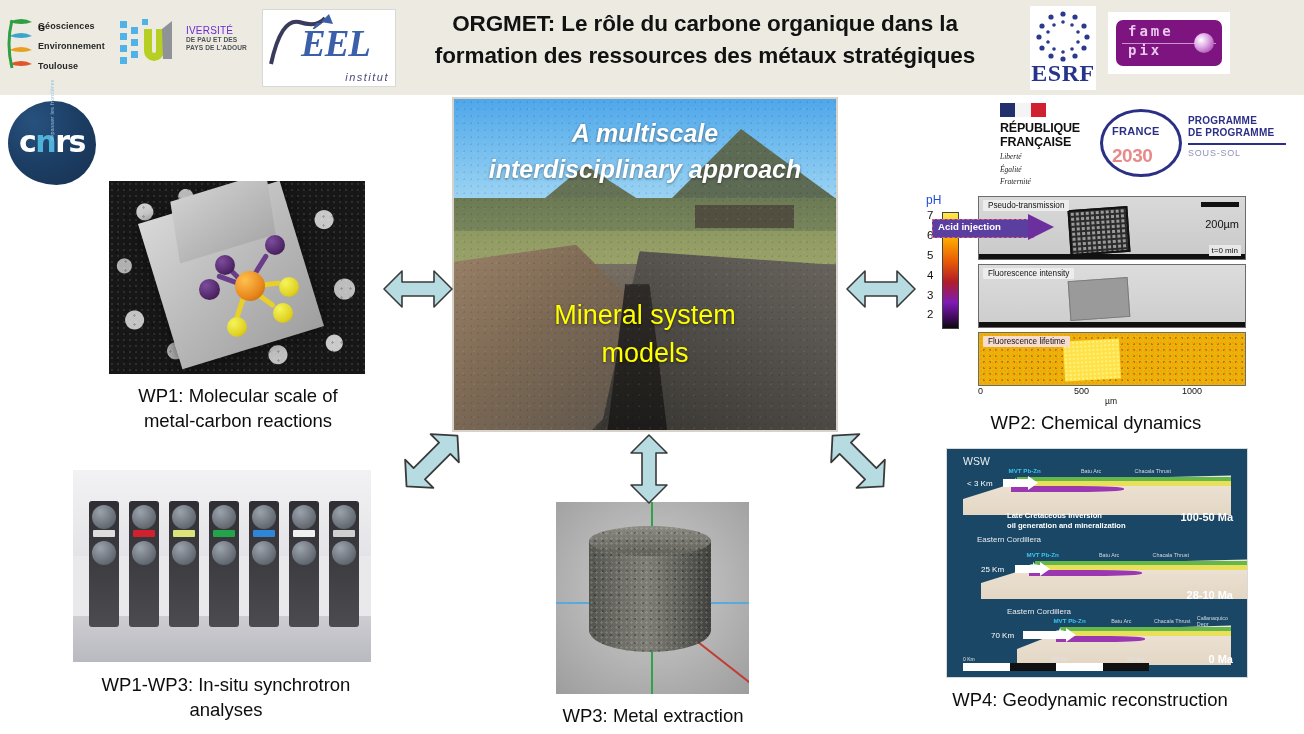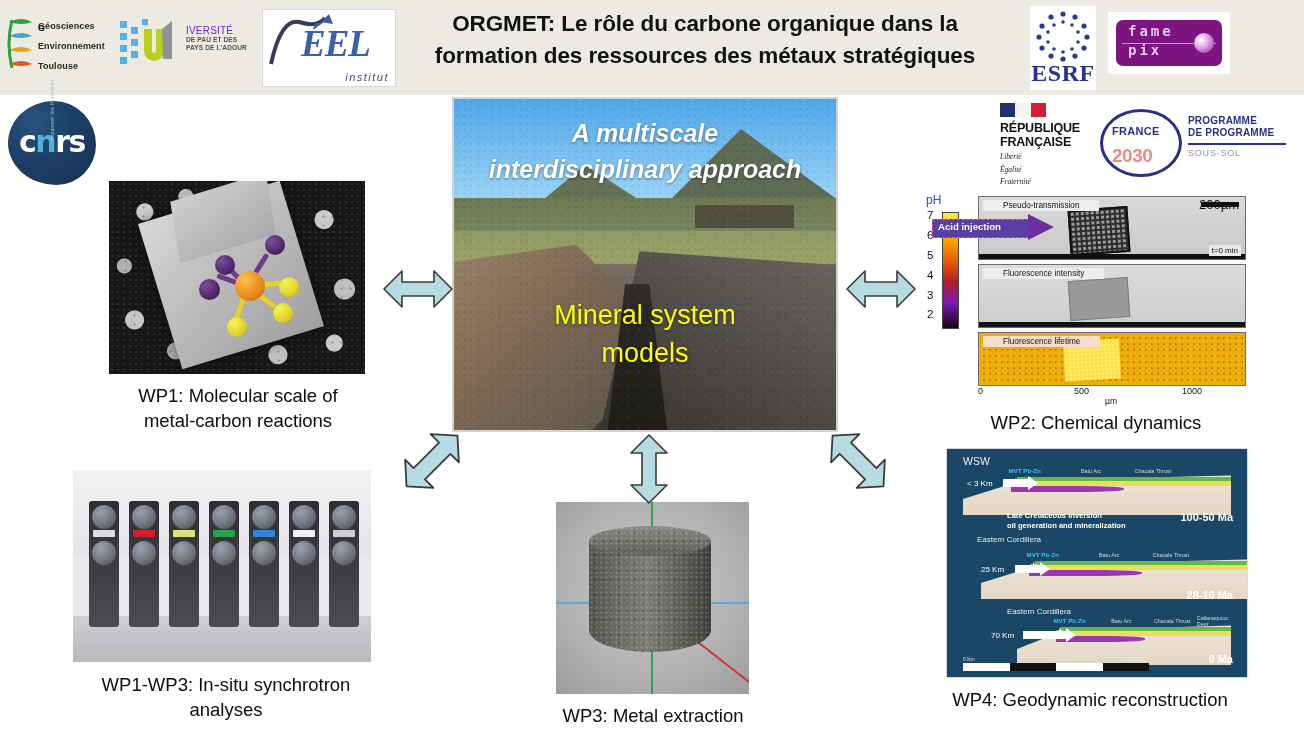--- a/index.html
+++ b/index.html
@@ -161,24 +161,24 @@
   .pH-bar{position:absolute;left:-12px;top:16px;width:15px;height:115px;border:1px solid #444;
     background:linear-gradient(180deg,#ffe94b 0%,#ffb300 20%,#e85b06 42%,#b01d2a 60%,#7d1bb5 78%,#3c0a55 92%,#0a0a0a 100%);}
   .pH-tick{position:absolute;left:-27px;font-size:11.5px;color:#111;}
   .sub{position:absolute;left:24px;width:266px;border:1px solid #6c6c6c;overflow:hidden;}
   .sub1{top:0;height:62px;background:linear-gradient(180deg,#d9d9d9,#c9c9c9);}
   .sub2{top:68px;height:62px;background:linear-gradient(180deg,#dcdcdc,#cdcdcd);}
   .sub3{top:136px;height:52px;background:#eab308;}
   .sub3-tex{position:absolute;inset:0;opacity:.45;
     background-image:radial-gradient(#ff8a1e 1.2px,transparent 1.3px),radial-gradient(#8f2a00 1.2px,transparent 1.3px);
     background-size:4px 4px,6px 6px;background-position:0 0,2px 2px;}
-  .sub-tag{position:absolute;left:4px;top:3px;font-size:8.2px;background:#ededed;padding:1px 20px;color:#111;border-radius:1px;}
+  .sub-tag{position:absolute;left:4px;top:3px;font-size:8.2px;background:#ededed;padding:1px 5px;color:#111;border-radius:1px;}
   .sub-tag.orange{background:#f6ddd0;}
   .scalebar{position:absolute;right:6px;top:5px;width:38px;height:5px;background:#111;}
-  .scaletxt{position:absolute;right:6px;top:0;font-size:13px;color:#111;}
+  .scaletxt{position:absolute;right:6px;top:21px;font-size:11px;color:#111;}
   .tzero{position:absolute;right:4px;bottom:3px;font-size:8px;background:#e8e8e8;padding:1px 3px;color:#111;}
   .grain-dark{position:absolute;left:34%;top:18%;width:56px;height:42px;background:#2b2b2b;border:2px solid #111;transform:rotate(-4deg);
      background-image:radial-gradient(#9a9a9a 1.5px,transparent 1.6px);background-size:5px 5px;}
   .grain-grey{position:absolute;left:34%;top:22%;width:58px;height:38px;background:#9a9a9a;border:1px solid #7a7a7a;transform:rotate(-4deg);}
   .grain-yel{position:absolute;left:32%;top:14%;width:56px;height:40px;background:#ffe14a;transform:rotate(-3deg);
      background-image:radial-gradient(#fff27a 1.4px,transparent 1.5px);background-size:4px 4px;}
   .floorline{position:absolute;left:0;bottom:0;width:100%;height:5px;background:#111;}
   .acid-arrow{position:absolute;left:-22px;top:18px;width:130px;height:26px;}
   .acid-body{position:absolute;left:0;top:5px;width:100px;height:17px;background:#5b3fa0;border:1.5px dashed #e0607f;}
   .acid-head{position:absolute;left:96px;top:0;width:0;height:0;border-top:13px solid transparent;border-bottom:13px solid transparent;border-left:26px solid #6b2f9e;}

